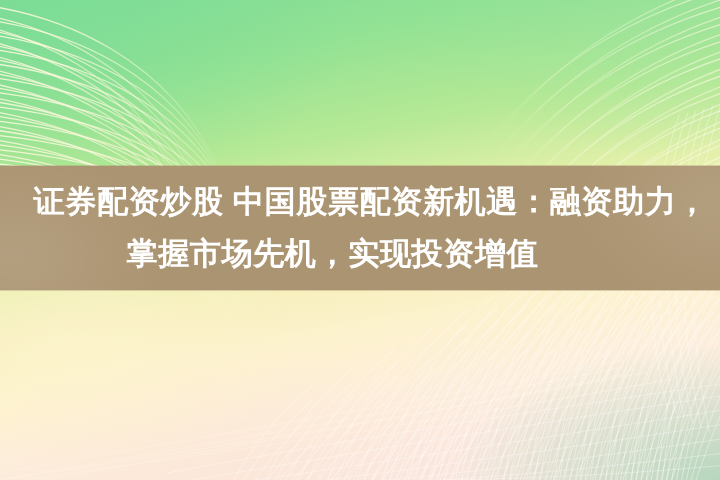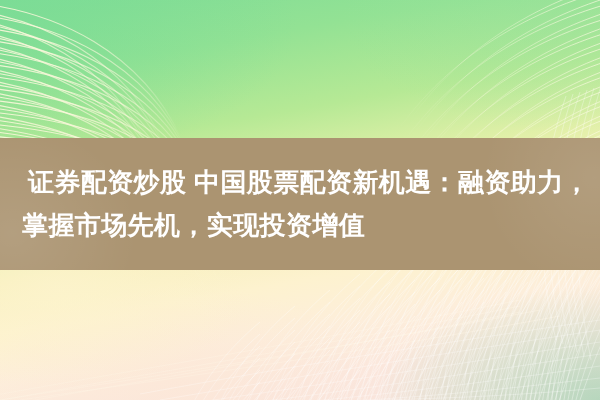--- a/index.html
+++ b/index.html
@@ -43,21 +43,21 @@
       radial-gradient(ellipse 48% 34% at 30% 96%, rgba(252,231,215,0.65) 0%, rgba(252,231,215,0) 72%);
   }
   
   #bg-art { mix-blend-mode: normal; }
   
   #caption-band {
     position: absolute;
     left: 0;
     top: 138px;
     width: 600px;
-    height: 132px;
+    height: 104px;
     background: #ab9471;
   }
   #caption-band::after {
     content: "";
     position: absolute;
     inset: 0;
     background:
       radial-gradient(ellipse 30% 120% at 2% 72%, rgba(255,255,255,0.10) 0%, rgba(255,255,255,0) 70%),
       radial-gradient(ellipse 26% 120% at 99% 30%, rgba(255,255,255,0.09) 0%, rgba(255,255,255,0) 72%);
     pointer-events: none;
@@ -72,21 +72,21 @@
     box-sizing: border-box;
     padding: 0 22px;
     color: #ffffff;
     font-size: 26px;
     font-weight: 700;
     letter-spacing: 0.4px;
     line-height: 43px;
   }
   .cap-line { white-space: nowrap; }
   .cap-line.line-1 { text-align: left; padding-left: 6px; }
-  .cap-line.line-2 { text-align: left; padding-right: 46px; }
+  .cap-line.line-2 { text-align: center; padding-right: 46px; }
 </style>
 </head>
 <body>
 
 <div id="stage">
 
   <div class="layer" id="bg-base"></div>
   <div class="layer" id="bg-tintL"></div>
 
   <svg class="layer" id="bg-art" viewBox="0 0 600 400" preserveAspectRatio="none">

